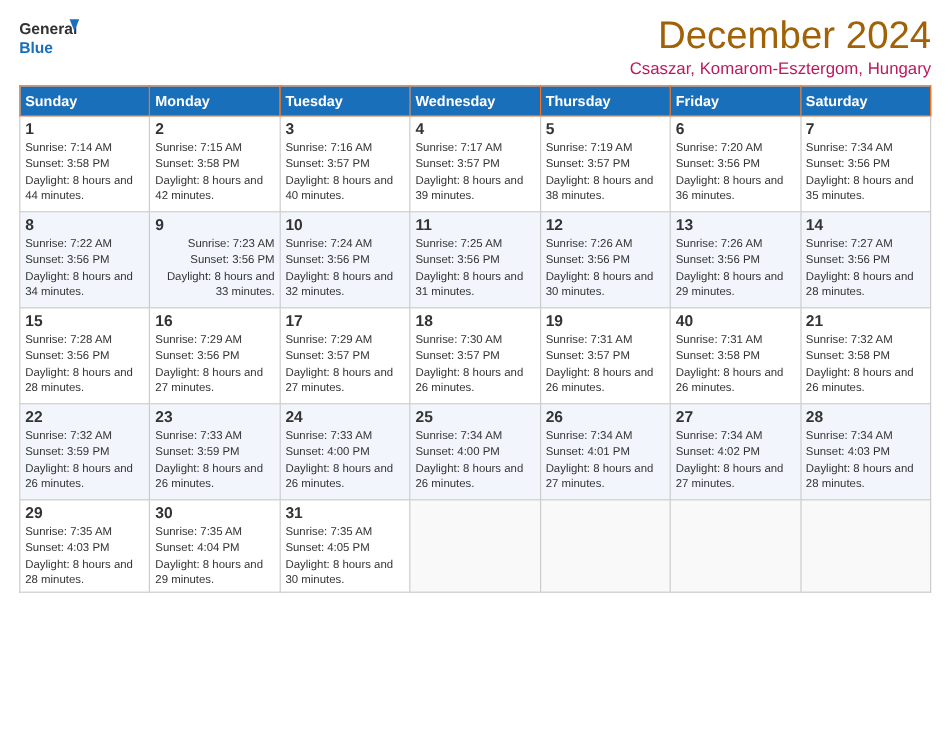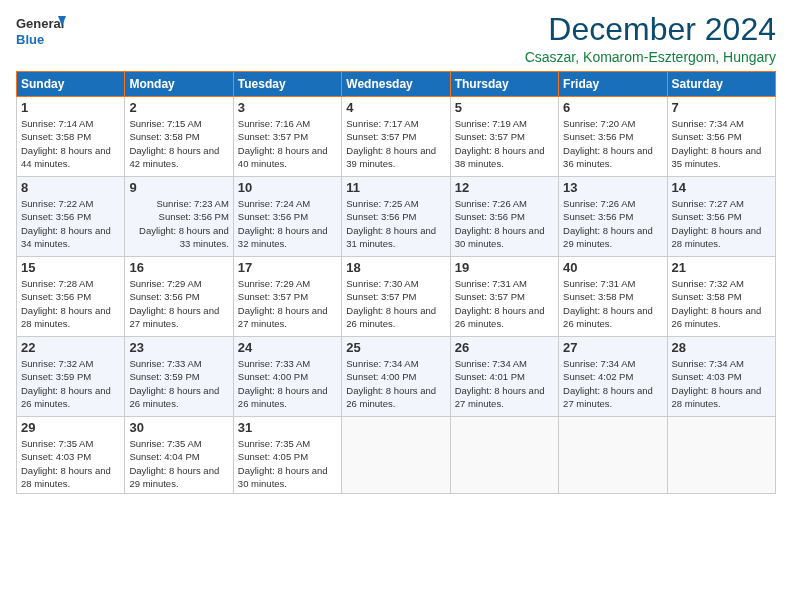--- a/index.html
+++ b/index.html
@@ -26,26 +26,26 @@
       display: flex;
       align-items: center;
       gap: 4px;
     }
     .title-block {
       text-align: right;
     }
     .month-title {
       font-size: 32px;
       font-weight: normal;
-      color: #0c4a6e;
+      color: #a16207;
       line-height: 1.1;
     }
     .subtitle {
       font-size: 14px;
-      color: #15803d;
+      color: #be185d;
       margin-top: 2px;
     }
     table {
       width: 100%;
       border-collapse: collapse;
       table-layout: fixed;
     }
     thead tr th {
       background-color: #1a6fba;
       color: #fff;

